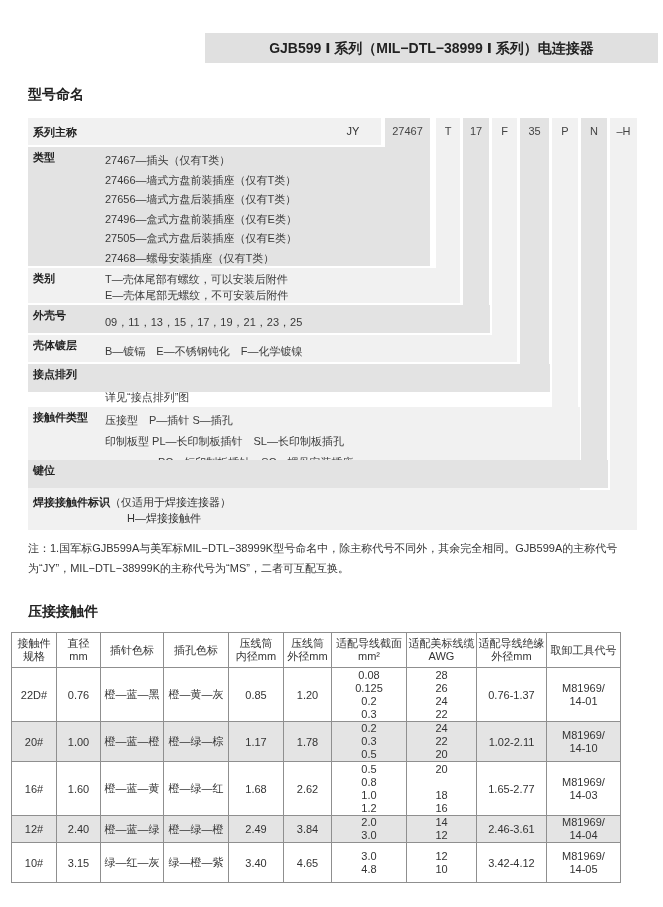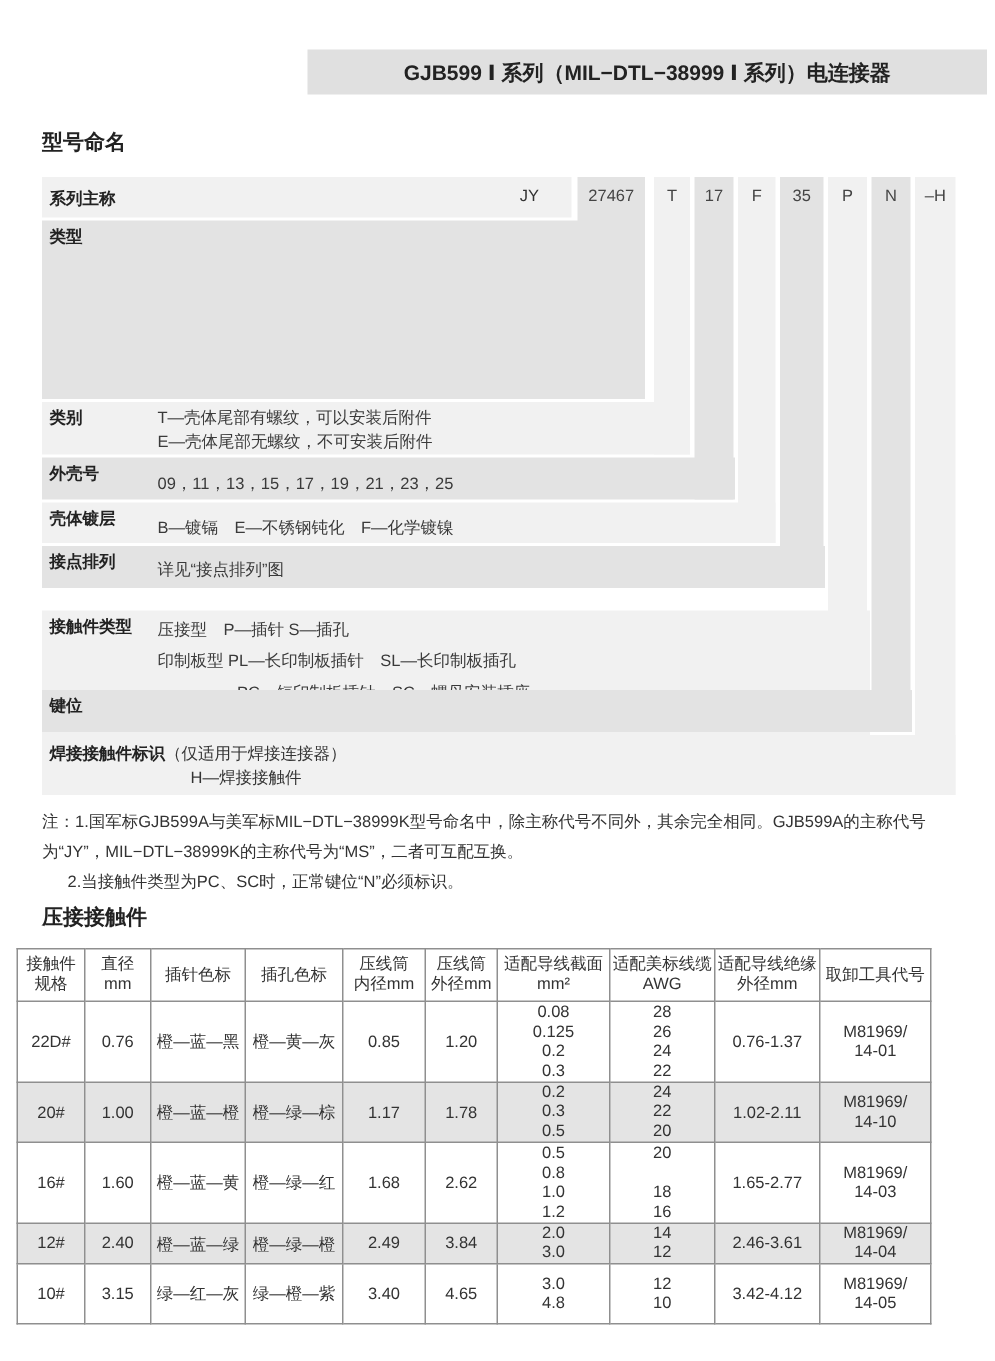--- a/index.html
+++ b/index.html
@@ -33,21 +33,21 @@
   #series-code{position:absolute;left:297px;top:0;width:56px;text-align:center;line-height:27px;font-size:11px;}
   #r-type{top:147px;width:402px;height:119px;background:var(--dark);}
   #r-type .content{top:4px;line-height:19.5px;}
   #r-class{top:268px;width:432px;height:35px;background:var(--light);}
   #r-class .content{top:3px;line-height:16px;}
   #r-shell{top:305px;width:462px;height:28px;background:var(--dark);}
   #r-shell .content{top:10px;}
   #r-plating{top:335px;width:489px;height:27px;background:var(--light);}
   #r-plating .content{top:9px;}
   #r-arr{top:364px;width:522px;height:28px;background:var(--dark);}
-  #r-arr .content{top:8px;}
+  #r-arr .content{top:26px;}
   #r-contact{top:394px;width:552px;height:83px;background:var(--light);margin-top:13px;}
   #r-contact .content{top:3px;line-height:21px;}
   #r-contact .content div:nth-child(3){padding-left:53px;}
   #r-key{top:460px;width:580px;height:28px;background:var(--dark);}
   #r-key .content{top:10px;margin-top:22px;}
   #r-solder{top:490px;width:609px;height:40px;background:var(--light);}
   #r-solder .line1{position:absolute;left:5px;top:5px;font-size:11px;white-space:nowrap;}
   #r-solder .line1 .lbl2{font-weight:bold;color:#222;}
   #r-solder .line2{position:absolute;left:72px;top:21px;font-size:11px;margin-left:27px;}
   
@@ -116,20 +116,28 @@
       </div>
     <div class="bar" id="bar-6">
         <span class="code">N</span>
       </div>
     <div class="bar" id="bar-7">
         <span class="code">–H</span>
       </div>
 
     <div class="nrow" id="r-type">
       <span class="lbl">类型</span>
+      <div class="content">
+        <div>27467—插头（仅有T类）</div>
+        <div>27466—墙式方盘前装插座（仅有T类）</div>
+        <div>27656—墙式方盘后装插座（仅有T类）</div>
+        <div>27496—盒式方盘前装插座（仅有E类）</div>
+        <div>27505—盒式方盘后装插座（仅有E类）</div>
+        <div>27468—螺母安装插座（仅有T类）</div>
+      </div>
     </div>
 
     <div class="nrow" id="r-class">
       <span class="lbl">类别</span>
       <div class="content">
         <div>T—壳体尾部有螺纹，可以安装后附件</div>
         <div>E—壳体尾部无螺纹，不可安装后附件</div>
       </div>
     </div>
 
@@ -173,21 +181,20 @@
     <div class="nrow" id="r-solder">
       <div class="line1">
         <span class="lbl2">焊接接触件标识</span><span>（仅适用于焊接连接器）</span>
       </div>
       <div class="line2">H—焊接接触件</div>
     </div>
   </div>
 
   <div id="naming-notes">
     <p>注：1.国军标GJB599A与美军标MIL−DTL−38999K型号命名中，除主称代号不同外，其余完全相同。GJB599A的主称代号为“JY”，MIL−DTL−38999K的主称代号为“MS”，二者可互配互换。</p>
-    <p class="n2">2.当接触件类型为PC、SC时，正常键位“N”必须标识。</p>
   </div>
 
   <h2 class="sec-heading" id="crimp-heading">压接接触件</h2>
 
   <table id="crimp-table">
     <colgroup>
       <col style="width:45px">
         <col style="width:44px">
         <col style="width:63px">
         <col style="width:65px">

